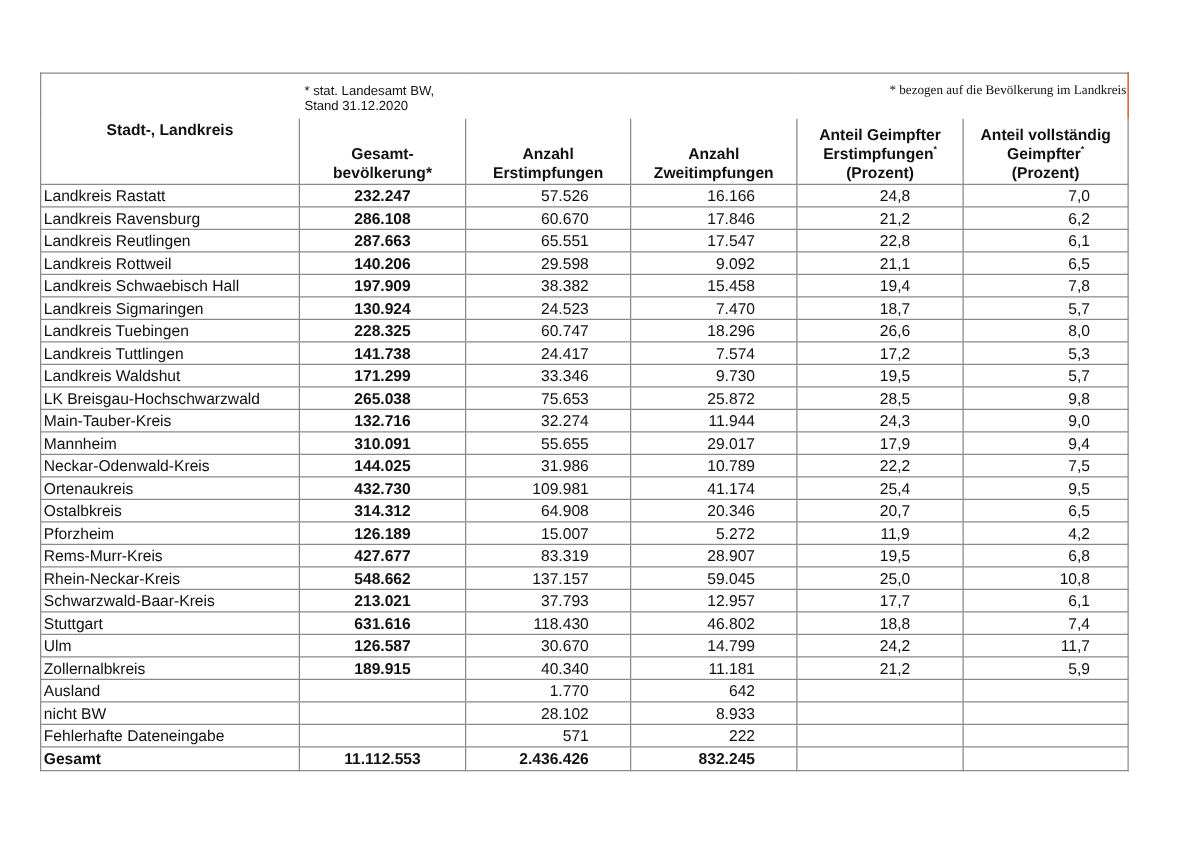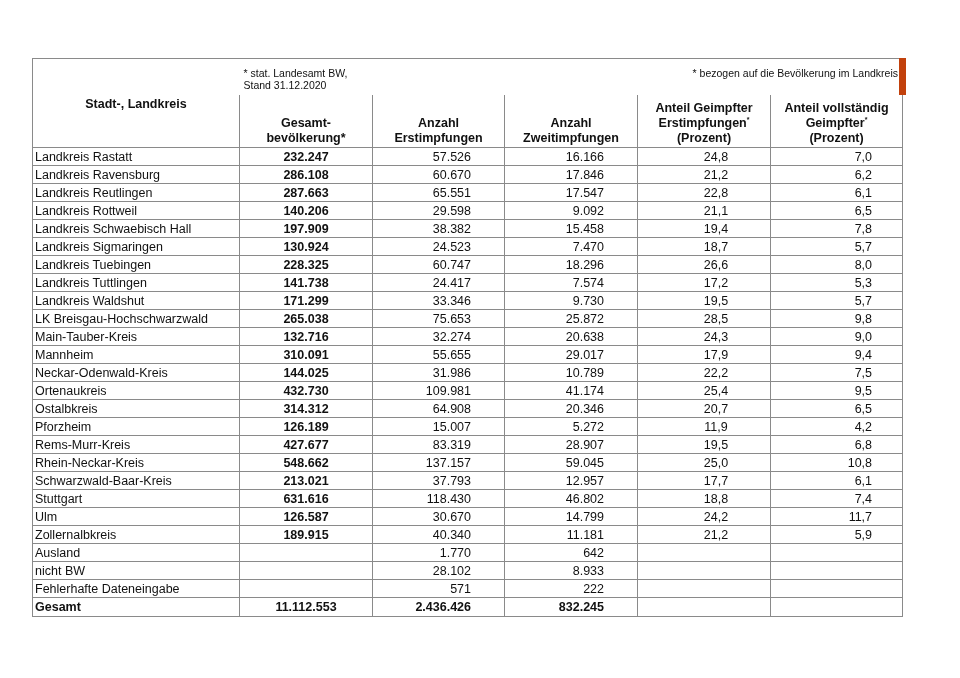--- a/index.html
+++ b/index.html
@@ -7,21 +7,21 @@
          font-family: "Liberation Sans", sans-serif; color: #111; }
   .sheet { position: absolute; left: 32px; top: 58px; width: 870px; }
   table { border-collapse: collapse; table-layout: fixed; width: 870px; }
   td, th { border: 1px solid #8a8a8a; padding: 0 4px; font-size: 12.5px; line-height: 16px;
            height: 17px; white-space: nowrap; overflow: hidden; }
   col.c0 { width: 207px; } col.c1 { width: 133px; } col.c2 { width: 132px; }
   col.c3 { width: 133px; } col.c4 { width: 133px; } col.c5 { width: 132px; }
   .note-row td { height: 28px; vertical-align: top; font-size: 10.5px; line-height: 12px;
                  border-bottom: none; border-left: none; border-right: none; padding-top: 8px; }
   .note-row td.first { border-left: 1px solid #8a8a8a; }
-  .note-row td.last { border-right: 7px solid #c2410c; }
+  .note-row td.last { border-right: 1px solid #c2410c; font-family: Liberation Serif, serif; }
   .head-row th { height: 49px; font-weight: bold; font-size: 12.5px; line-height: 15px;
                  text-align: center; vertical-align: bottom; padding-bottom: 1px; border-top: none; white-space: normal; }
   .head-row th.name-head { vertical-align: top; padding-top: 2px; }
   .head-row th.col-head { border-left: 1px solid #84cc16; }
   .sup { font-size: 7px; vertical-align: super; line-height: 0; }
 
   td.name { text-align: left; padding-left: 2px; }
   td.center { text-align: center; font-weight: bold; }
   td.right { text-align: right; padding-right: 33px; }
   td.pct1 { text-align: center; padding-left: 28px; }
@@ -155,21 +155,21 @@
           <td class="center">265.038</td>
           <td class="right">75.653</td>
           <td class="right">25.872</td>
           <td class="pct1">28,5</td>
           <td class="pct2">9,8</td>
         </tr>
         <tr>
           <td class="name">Main-Tauber-Kreis</td>
           <td class="center">132.716</td>
           <td class="right">32.274</td>
-          <td class="right">20.638</td>
+          <td class="right">11.944</td>
           <td class="pct1">24,3</td>
           <td class="pct2">9,0</td>
         </tr>
         <tr>
           <td class="name">Mannheim</td>
           <td class="center">310.091</td>
           <td class="right">55.655</td>
           <td class="right">29.017</td>
           <td class="pct1">17,9</td>
           <td class="pct2">9,4</td>

